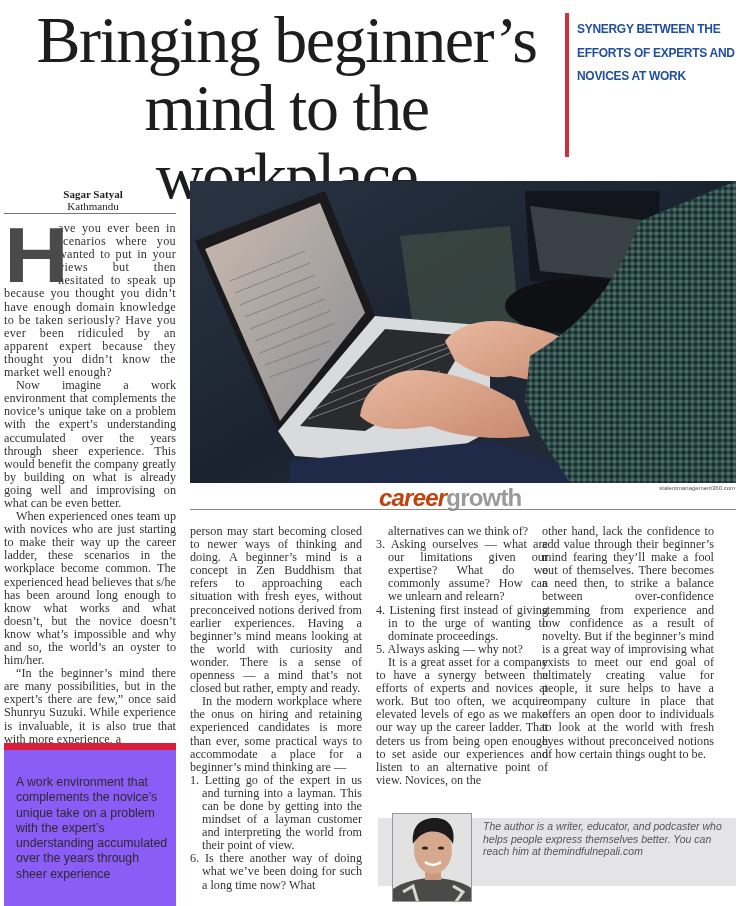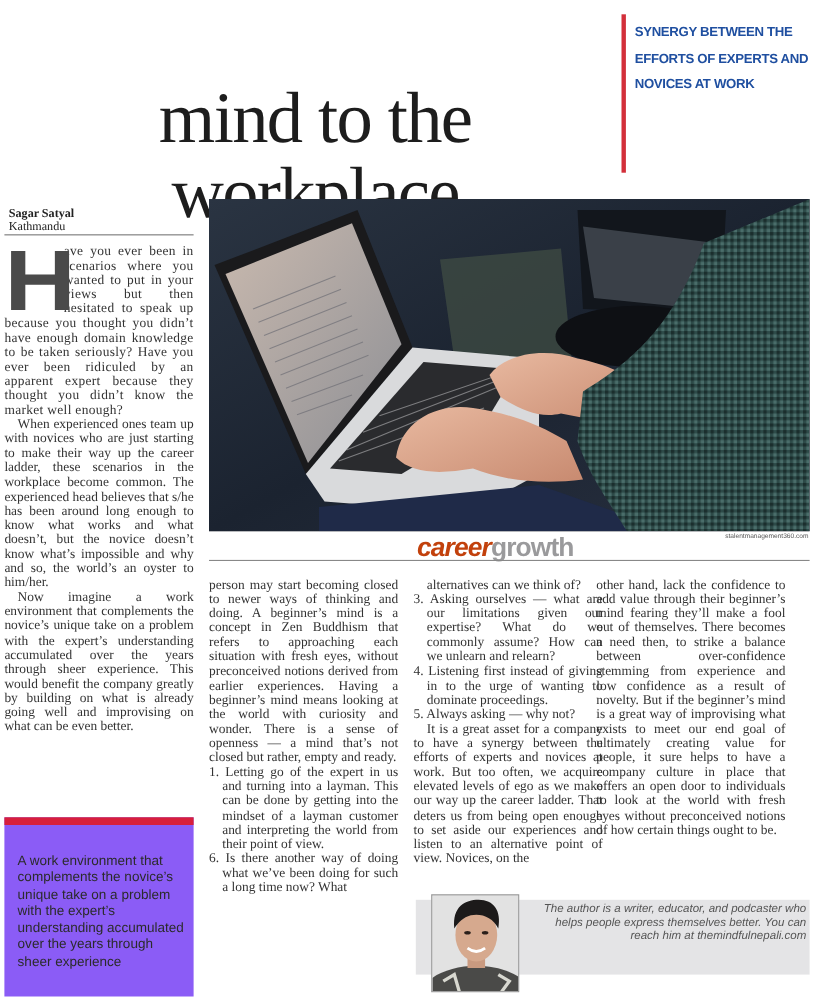--- a/index.html
+++ b/index.html
@@ -12,21 +12,21 @@
     color: #1d1d1d; text-align: center; letter-spacing: -1.5px;
     font-weight: normal;
   }
   .kicker-bar { position: absolute; left: 565px; top: 13px; width: 4px; height: 144px; background: #d32f3a; }
   .kicker {
     position: absolute; left: 577px; top: 18px; width: 160px;
     font-family: "Liberation Sans", sans-serif; font-weight: bold; font-size: 12px;
     line-height: 23.5px; color: #1f4fa0; text-transform: uppercase; letter-spacing: -0.3px;
   }
 
-  .byline { position: absolute; left: 8px; top: 188px; width: 170px; 
+  .byline { position: absolute; left: 8px; top: 188px; width: 170px; text-align: center;
     font-family: "Liberation Serif", serif; font-size: 11px; line-height: 12px; color: #222; }
   .byline .author { font-weight: bold; }
   .byline-rule { position: absolute; left: 4px; top: 213px; width: 172px; height: 1px; background: #777; }
 
   .col { position: absolute; font-family: "Liberation Serif", serif; font-size: 12.2px;
     line-height: 13.1px; color: #333; text-align: justify; }
   .col p { text-indent: 12px; }
   .col p.noindent { text-indent: 0; }
   .col1 { left: 4px; top: 222px; width: 172px; }
   .col2 { left: 190px; top: 525px; width: 172px; }
@@ -55,44 +55,45 @@
   .section-rule { position: absolute; left: 190px; top: 509px; width: 546px; height: 1px; background: #888; }
   .section-logo { position: absolute; left: 379px; top: 486px; font-family: "Liberation Sans", sans-serif;
     font-weight: bold; font-size: 24px; line-height: 24px; letter-spacing: -0.8px; }
   .section-logo .a { color: #c2410c; font-style: italic; }
   .section-logo .b { color: #9a9a9c; margin-top: 20px; }
 
   .bio { position: absolute; left: 378px; top: 818px; width: 358px; height: 68px; background: #e4e4e6; }
   .bio-photo { position: absolute; left: 392px; top: 813px; width: 80px; height: 89px; overflow: hidden;
     border: 1px solid #999; background: #dcdcdc; }
   .bio-text { position: absolute; left: 483px; top: 820px; width: 250px;
-    font-family: "Liberation Sans", sans-serif; font-style: italic; font-size: 10.5px; line-height: 12.5px; color: #555; text-align: right; }
+    font-family: "Liberation Sans", sans-serif; font-style: italic; font-size: 10.5px; line-height: 12.5px; color: #555; }
 </style>
 </head>
 <body>
 
 <h1 class="headline">
-  <br>
+  <span>Bringing beginner’s</span><br>
   <span>mind to the workplace</span>
 </h1>
 <div class="kicker-bar"></div>
 <div class="kicker">SYNERGY BETWEEN THE EFFORTS OF EXPERTS AND NOVICES AT WORK</div>
 
 <div class="byline">
   <div class="author">Sagar Satyal</div>
   <div>Kathmandu</div>
 </div>
 <div class="byline-rule"></div>
 
 <div class="col col1">
   <p class="lead">
     <span class="dropcap">H</span><span>ave you ever been in scenarios where you wanted to put in your views but then hesitated to speak up because you thought you didn’t have enough domain knowledge to be taken seriously? Have you ever been ridiculed by an apparent expert because they thought you didn’t know the market well enough?</span>
   </p>
+  <p>Now imagine a work environment that complements the novice’s unique take on a problem with the expert’s understanding accumulated over the years through sheer experience. This would benefit the company greatly by building on what is already going well and improvising on what can be even better.</p>
   <p>When experienced ones team up with novices who are just starting to make their way up the career ladder, these scenarios in the workplace become common. The experienced head believes that s/he has been around long enough to know what works and what doesn’t, but the novice doesn’t know what’s impossible and why and so, the world’s an oyster to him/her.</p>
-  <p>Now imagine a work environment that complements the novice’s unique take on a problem with the expert’s understanding accumulated over the years through sheer experience. This would benefit the company greatly by building on what is already going well and improvising on what can be even better.</p>
+  <p>“In the beginner’s mind there are many possibilities, but in the expert’s there are few,” once said Shunryu Suzuki. While experience is invaluable, it is also true that with more experience, a</p>
 </div>
 
 <div class="pullquote">
   <div class="bar-top"></div>
   <div class="txt">A work environment that complements the novice’s unique take on a problem with the expert’s understanding accumulated over the years through sheer experience</div>
   <div class="bar-bot"></div>
 </div>
 
 <div class="photo">
   <svg width="546" height="302" viewBox="0 0 546 302">
@@ -161,20 +162,21 @@
 </div>
 <div class="credit">stalentmanagement360.com</div>
 
 <div class="section-logo">
   <span class="a">career</span><span class="b">growth</span>
 </div>
 <div class="section-rule"></div>
 
 <div class="col col2">
   <p class="noindent">person may start becoming closed to newer ways of thinking and doing. A beginner’s mind is a concept in Zen Buddhism that refers to approaching each situation with fresh eyes, without preconceived notions derived from earlier experiences. Having a beginner’s mind means looking at the world with curiosity and wonder. There is a sense of openness — a mind that’s not closed but rather, empty and ready.</p>
+  <p>In the modern workplace where the onus on hiring and retaining experienced candidates is more than ever, some practical ways to accommodate a place for a beginner’s mind thinking are —</p>
   <ol class="tips">
     <li>1. Letting go of the expert in us and turning into a layman. This can be done by getting into the mindset of a layman customer and interpreting the world from their point of view.</li>
     <li>6. Is there another way of doing what we’ve been doing for such a long time now? What</li>
   </ol>
 </div>
 
 <div class="col col3">
   <ol class="tips">
     <li style="padding-left:12px;text-indent:0;">alternatives can we think of?</li>
     <li>3. Asking ourselves — what are our limitations given our expertise? What do we commonly assume? How can we unlearn and relearn?</li>

